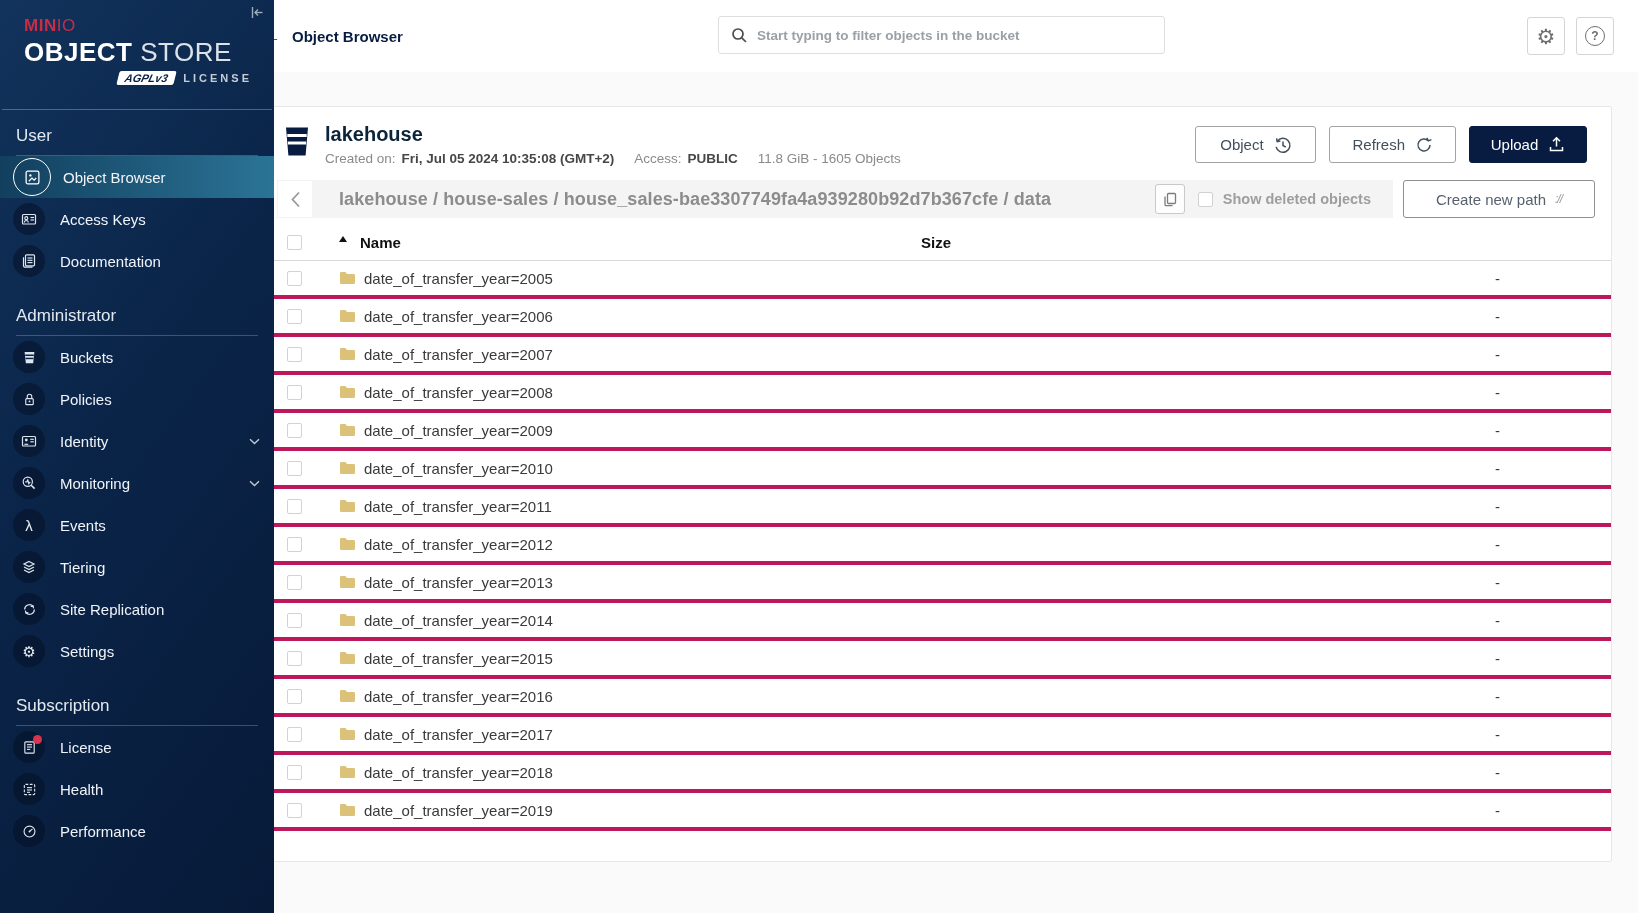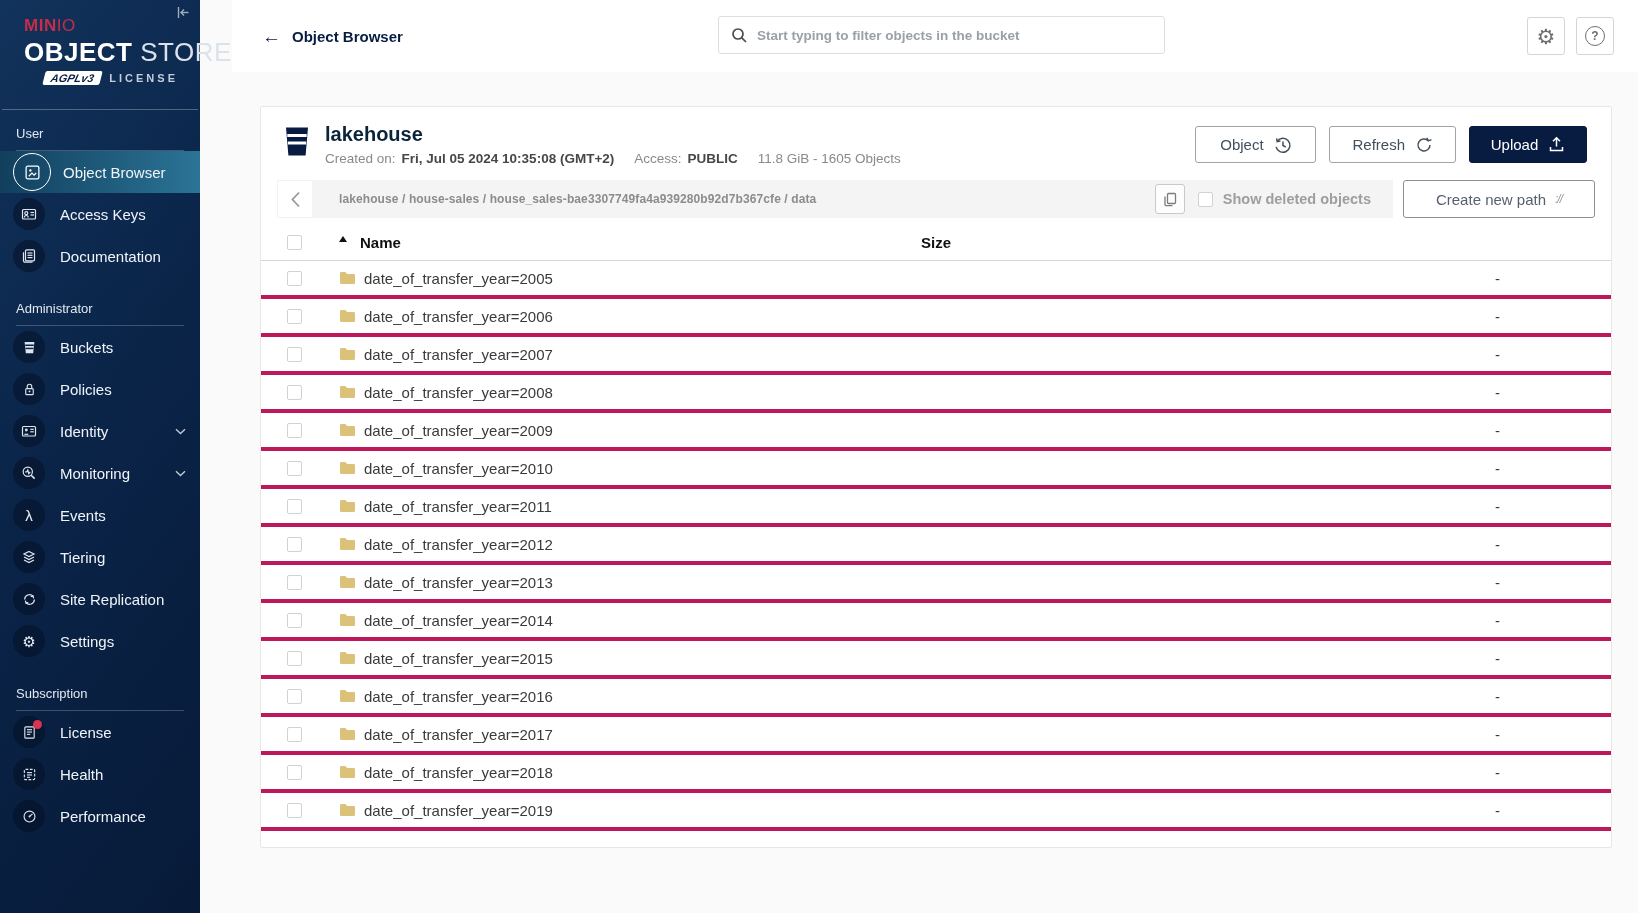--- a/index.html
+++ b/index.html
@@ -1,33 +1,33 @@
 <!DOCTYPE html>
 <html><head>
 <meta charset="utf-8">
 <style>
   * { margin:0; padding:0; box-sizing:border-box; }
   html,body { width:1638px; height:913px; overflow:hidden; font-family:"Liberation Sans", sans-serif; background:#fafafa; }
 
   
-  .sidebar { position:fixed; left:0; top:0; width:200px; height:913px;
+  .sidebar { position:fixed; left:0; top:0; width:274px; height:913px;
     background:linear-gradient(127deg,#12335c 0%,#0a2448 45%,#071a38 100%); color:#e8edf4; z-index:5; }
   .logo-block { position:relative; padding:10px 16px 0 24px; height:97px; }
   .collapse-btn { position:absolute; top:6px; right:10px; opacity:.75; cursor:pointer; }
   .brand-line { font-size:17px; letter-spacing:.5px; color:#c72c48; margin-top:6px; }
   .brand-line .b { font-weight:800; } .brand-line .l { font-weight:300; }
   .logo-title { font-size:26px; color:#fff; letter-spacing:.5px; margin-top:1px; white-space:nowrap; }
   .logo-title .b { font-weight:800; } .logo-title .l { font-weight:200; color:#dbe2ea; }
   .logo-license { display:flex; align-items:center; justify-content:flex-end; gap:9px; margin-top:3px; padding-right:6px; }
   .agpl-badge { background:#fff; color:#0a2145; font-weight:800; font-style:italic; font-size:11px;
     padding:1px 7px; transform:skewX(-14deg); border-radius:2px; }
   .license-word { font-size:11px; letter-spacing:3px; color:#c4cdd8; font-weight:600; }
   .logo-divider { border:none; border-top:1px solid rgba(255,255,255,.28); margin:12px 2px 0 2px; }
 
-  .ssection { font-size:13px; color:#e2e8f0; margin:16px 16px 0 16px; }
+  .ssection { font-size:17px; color:#e2e8f0; margin:16px 16px 0 16px; }
   .ssection.later { margin-top:24px; }
   .sdivider { border:none; border-top:1px solid rgba(255,255,255,.22); margin:9px 16px 0 16px; }
   .sitem { display:flex; align-items:center; height:42px; padding:0 14px 0 13px; cursor:pointer; position:relative; }
   .sitem.selected { background:linear-gradient(90deg,#123f5e 0%,#2b7496 100%); }
   .icircle { width:32px; height:32px; border-radius:50%; background:rgba(3,14,33,.5);
     display:flex; align-items:center; justify-content:center; flex:0 0 auto; position:relative; }
   .sitem.selected .icircle { width:38px; height:38px; background:transparent; border:1.5px solid #fff; }
   .slabel { margin-left:15px; font-size:15px; color:#f0f4f9; }
   .sitem.selected .slabel { margin-left:12px; }
   .chev { margin-left:auto; opacity:.85; }
@@ -46,40 +46,40 @@
     font-family:"Liberation Sans", sans-serif; background:transparent; }
   .search-box input::placeholder { color:#9aa0a6; }
   .topbar-right { margin-left:auto; display:flex; gap:11px; }
   .sq-btn { width:38px; height:38px; border:1px solid #d5d5d5; border-radius:3px; background:#fff;
     display:flex; align-items:center; justify-content:center; cursor:pointer; color:#6f6f6f; }
   .gear-glyph { font-size:21px; line-height:1; color:#6f6f6f; }
   .help-circ { width:20px; height:20px; border:1.7px solid #6f6f6f; border-radius:50%;
     display:flex; align-items:center; justify-content:center; font-size:12px; font-weight:700; color:#6f6f6f; }
 
   .content { padding:34px 26px 0 28px; }
-  .card { background:#fff; border:1px solid #e7e7e7; border-radius:2px; padding-bottom:16px; }
+  .card { background:#fff; border:1px solid #e7e7e7; border-radius:2px; padding-bottom:30px; }
 
   .card-head { display:flex; align-items:center; justify-content:space-between; padding:16px 24px 12px 22px; }
   .bucket-id { display:flex; align-items:flex-start; gap:14px; }
   .bucket-txt { display:flex; flex-direction:column; gap:5px; }
   .bucket-name { font-size:20px; font-weight:700; color:#0c2439; }
   .bucket-meta { font-size:13.5px; color:#8a8a8a; display:flex; align-items:center; gap:6px; }
   .meta-strong { color:#474747; font-weight:700; }
   .meta-gap { margin-left:14px; }
   .head-actions { display:flex; gap:13px; }
   .btn { height:37px; display:flex; align-items:center; justify-content:center; gap:10px; border-radius:3px;
     font-size:15px; cursor:pointer; }
   .btn.outline { border:1px solid #a3a3a3; background:#fff; color:#424f5c; padding:0 22px; min-width:121px; }
   .btn.primary { background:#081c42; color:#fff; border:1px solid #081c42; padding:0 20px; min-width:118px; font-weight:400; }
 
   .toolbar { display:flex; align-items:stretch; margin:2px 16px 6px 16px; height:38px; gap:0; }
   .crumb-back { width:36px; background:#fff; border:1px solid #f3f3f3; display:flex; align-items:center;
     justify-content:center; cursor:pointer; }
   .crumb-strip { flex:1; background:#f4f4f4; display:flex; align-items:center; padding:0 14px 0 26px; }
-  .crumb-path { font-size:12px; font-weight:700; color:#8c8c8c; letter-spacing:.1px; }
+  .crumb-path { font-size:18px; font-weight:700; color:#8c8c8c; letter-spacing:.1px; }
   .copy-btn { margin-left:auto; width:30px; height:30px; border:1px solid #c9c9c9; border-radius:3px; background:#fdfdfd;
     display:flex; align-items:center; justify-content:center; cursor:pointer; color:#7c7c7c; }
   .deleted-group { display:flex; align-items:center; gap:10px; margin-left:13px; padding-right:8px; cursor:pointer;justify-content:center; }
   .cb { width:15px; height:15px; border:1px solid #d2d2d2; border-radius:2px; background:#fff; flex:0 0 auto; }
   .deleted-label { font-size:14.5px; font-weight:700; color:#9e9e9e; }
   .create-path-btn { margin-left:10px; min-width:192px; border:1px solid #8f8f8f; border-radius:3px; background:#fff;
     display:flex; align-items:center; justify-content:center; gap:9px; font-size:15px; color:#56606e; cursor:pointer; }
   .path-ic { font-size:12px; color:#9a9a9a; font-style:italic; letter-spacing:-1px; }
 
   .tbl { margin-top:4px; }

